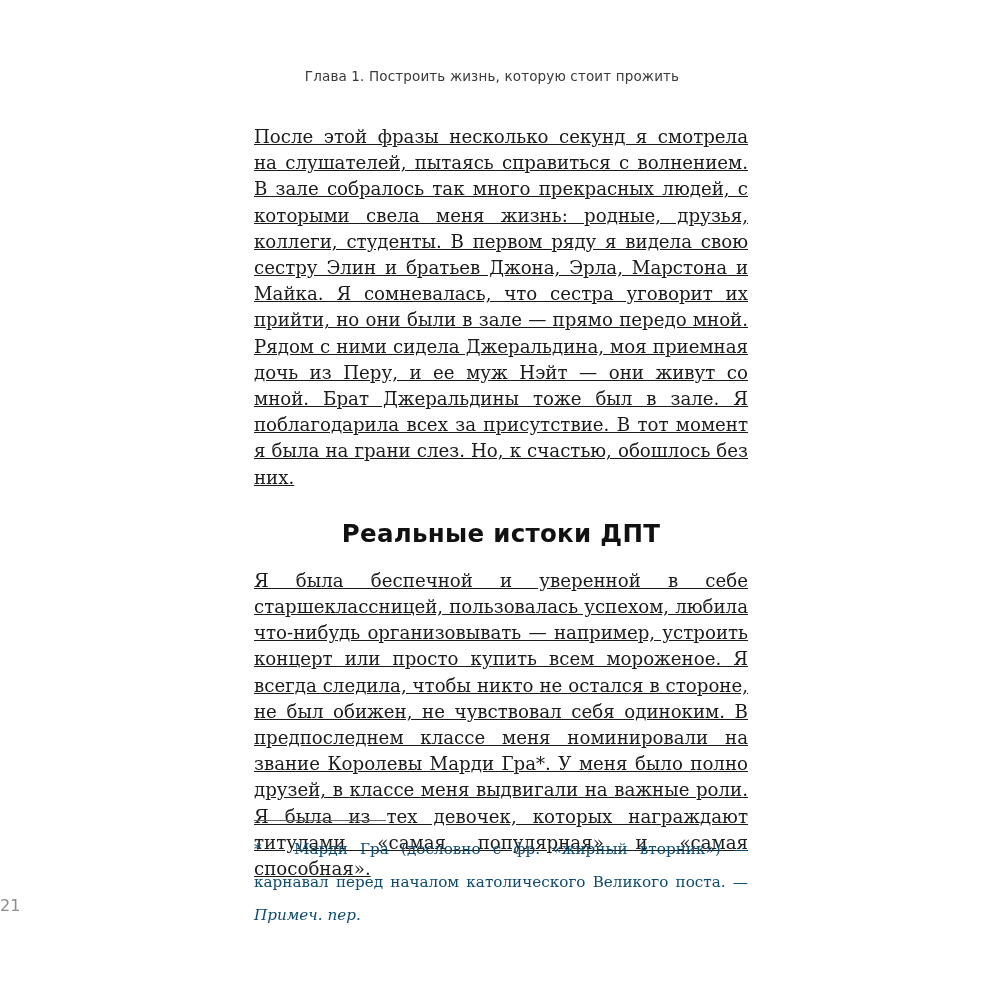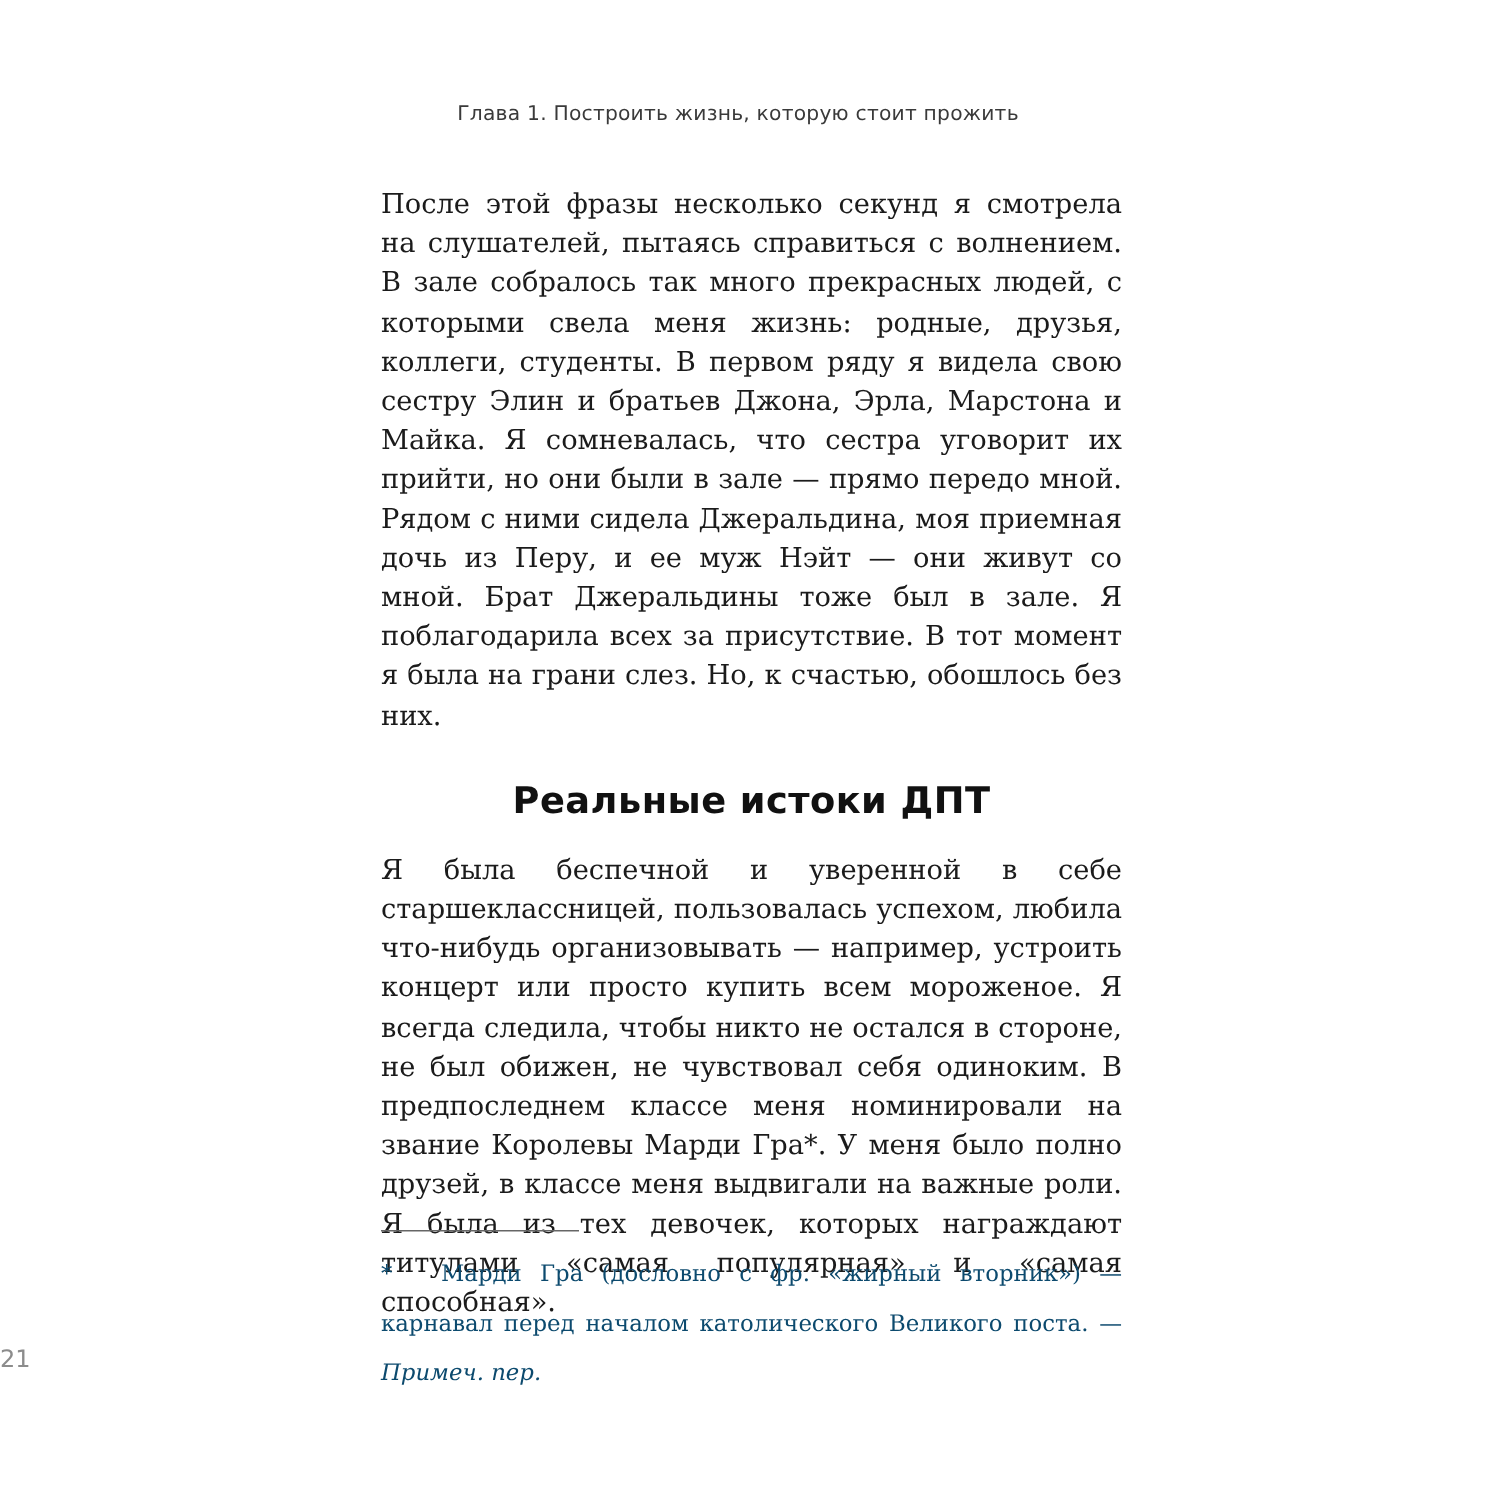--- a/index.html
+++ b/index.html
@@ -48,20 +48,21 @@
   }
 
   p.body-par {
     margin: 0 0 17px 0;
     font-size: 18.2px;
     line-height: 26.2px;
     text-align: justify;
     text-justify: inter-word;
     hyphens: manual;
     color: #1b1b1b;
+    text-decoration: underline;
   }
   p.body-par:last-child { margin-bottom: 0; }
 
   
   .section-heading {
     margin: 28px 0 19px 0;
     text-align: center;
     font-family: "DejaVu Sans", "Liberation Sans", sans-serif;
     font-weight: 700;
     font-size: 24.5px;

